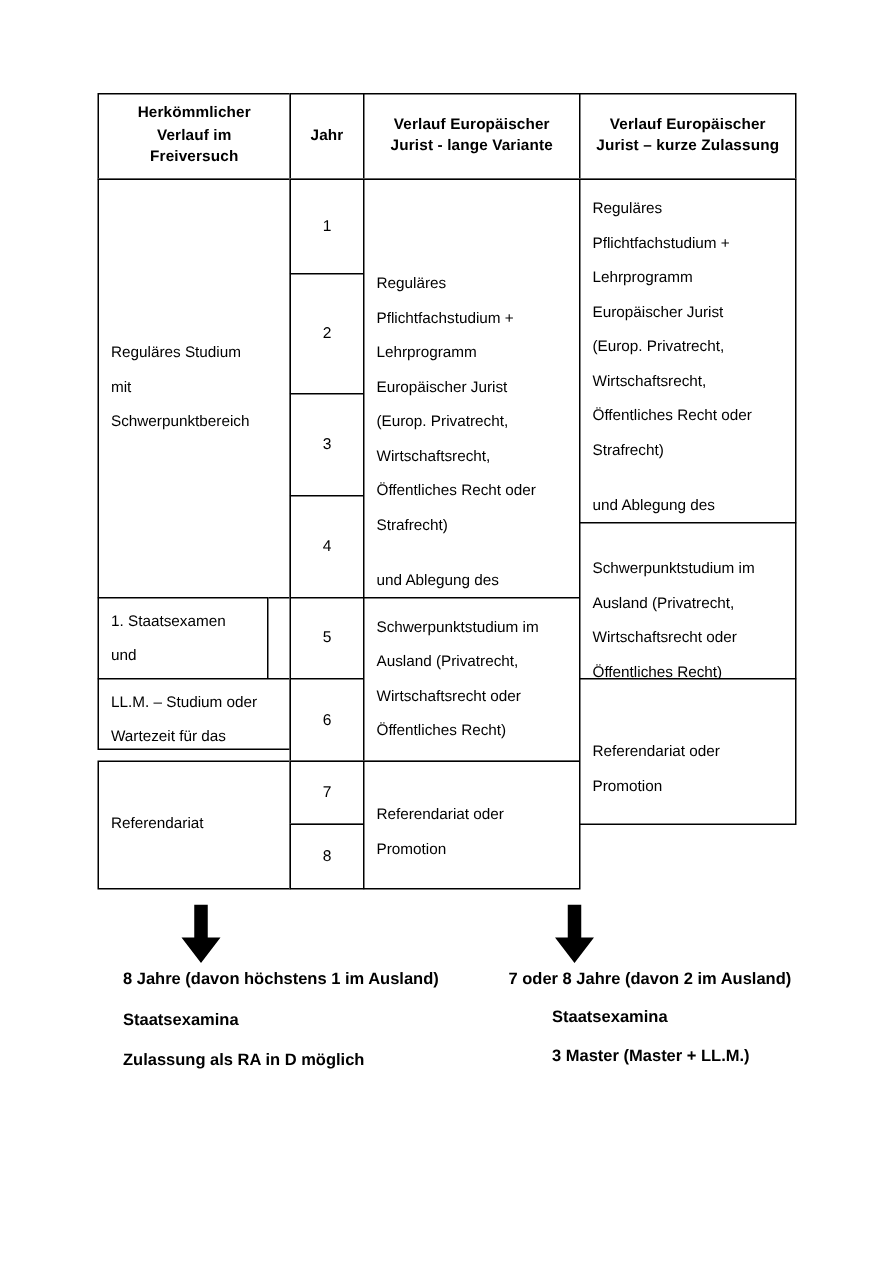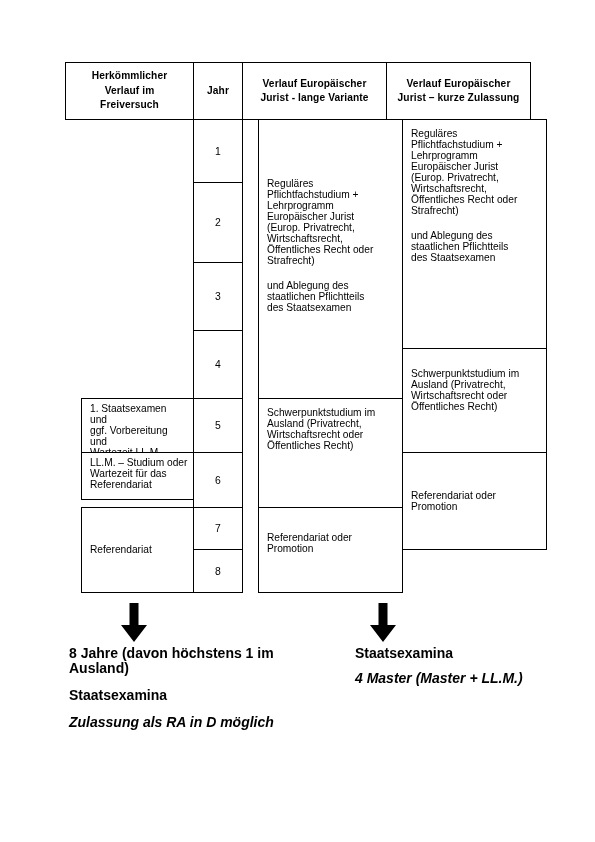--- a/index.html
+++ b/index.html
@@ -60,46 +60,46 @@
   .yr {
     font-size: 10.4px;
     text-align: center;
     display: flex;
     align-items: center;
     justify-content: center;
   }
 
   .body-cell {
     font-size: 10.2px;
-    line-height: 11px;
+    line-height: 23px;
     padding: 3px 8px 4px 8px;
     display: flex;
     align-items: flex-start;
-    margin-left: 16px;
   }
   .body-cell.mid { align-items: center; }
   .body-cell p { margin: 0; }
   .body-cell p + p { margin-top: 14px; }
 
   
   .arrow {
     position: absolute;
     width: 28px;
     height: 40px;
   }
 
   
   .summary {
     position: absolute;
     font-weight: bold;
-    font-size: 14px;
+    font-size: 11px;
     line-height: 15.4px;
+    margin-left: 13px;
   }
   .summary .line { margin: 0 0 11.5px 0; white-space: pre-wrap; }
-  .summary .line:last-child { margin-bottom: 0; font-style: italic; }
+  .summary .line:last-child { margin-bottom: 0; }
   .summary.right .line { margin-bottom: 10px; }
   .summary.right .indent { padding-left: 29px; }
 </style>
 </head>
 <body>
 
 <div class="diagram">
 
   <div class="grid">
 
@@ -124,20 +124,23 @@
       </div>
     </div>
 
     <div class="cell bd hdr" style="left:321px; top:0px; width:145px; height:58px;">
       <div>
         <span>Verlauf Europäischer</span>
         <span>Jurist – kurze Zulassung</span>
       </div>
     </div>
 
+    <div class="cell bd body-cell mid" style="left:0px; top:57px; width:129px; height:280px; white-space:pre-line;">Reguläres Studium
+mit
+Schwerpunktbereich</div>
 
     <div class="cell bd body-cell" style="left:0px; top:336px; width:114px; height:55px; white-space:pre-line; padding-top:4px;">1. Staatsexamen und
 ggf. Vorbereitung und
 Wartezeit LL.M.</div>
 
     <div class="cell bd body-cell" style="left:0px; top:390px; width:129px; height:48px; white-space:pre-line; padding-top:4px;">LL.M. – Studium oder
 Wartezeit für das
 Referendariat</div>
 
     <div class="cell bd body-cell mid" style="left:0px; top:445px; width:129px; height:86px; white-space:pre-line;">Referendariat</div>
@@ -213,17 +216,18 @@
     </svg>
   </div>
 
   <div class="summary left" style="left:69px; top:646px; width:265px;">
     <p class="line">8 Jahre (davon höchstens 1 im Ausland)</p>
     <p class="line">Staatsexamina</p>
     <p class="line">Zulassung als RA in D möglich</p>
   </div>
 
   <div class="summary right" style="left:326px; top:646px; width:245px;">
+    <p class="line">7 oder 8 Jahre (davon 2 im Ausland)</p>
     <p class="line indent">Staatsexamina</p>
-    <p class="line indent">4 Master (Master + LL.M.)</p>
+    <p class="line indent">3 Master (Master + LL.M.)</p>
   </div>
 
 </div>
 
 </body></html>

